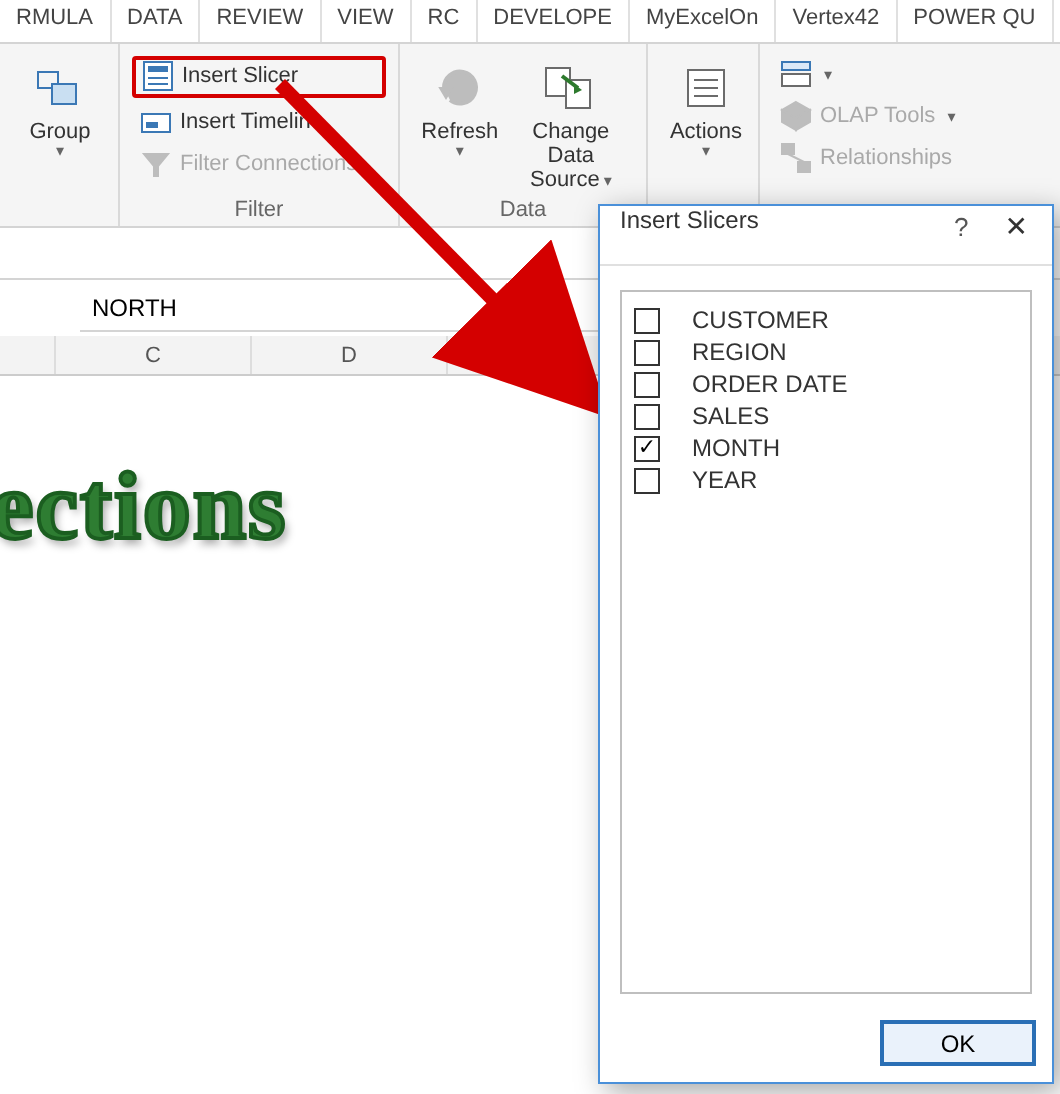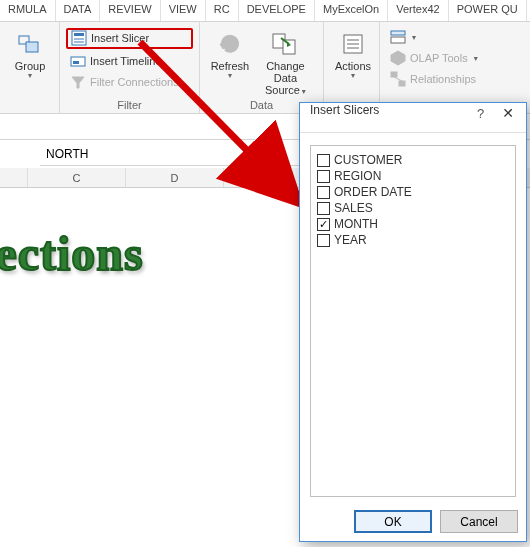--- a/index.html
+++ b/index.html
@@ -56,21 +56,21 @@
   .dialog { position:absolute; left:299px; top:102px; width:228px; height:440px; background:#fff;
     border:1px solid #4a90d9; box-shadow: 4px 4px 14px rgba(0,0,0,0.35); }
   .dlg-title { height:30px; display:flex; align-items:flex-start; justify-content:space-between;
     border-bottom:1px solid #e0e0e0; padding:0 8px 0 10px; font-size:12px; background:#fff;}
   .dlg-title .ttl { color:#333; }
   .dlg-title .right { display:flex; gap:14px; align-items:center; }
   .helpq { font-size:13px; color:#555; cursor:pointer; }
   .closex { font-size:14px; color:#333; cursor:pointer; padding:2px 4px;}
   .dlg-body { position:absolute; top:42px; left:10px; right:10px; bottom:44px;
     border:1px solid #bfbfbf; padding:6px 6px; overflow:auto; background:#fff;}
-  .field-row { display:flex; align-items:flex-end; gap:4px; padding:1px 0; font-size:12px; cursor:pointer;}
+  .field-row { display:flex; align-items:flex-end; gap:16px; padding:1px 0; font-size:12px; cursor:pointer;}
   .chk { width:13px; height:13px; border:1px solid #333; display:flex; align-items:center; justify-content:center; background:#fff;}
   .chk.checked::after { content:"✓"; font-size:11px; line-height:11px; color:#000; }
   .dlg-buttons { position:absolute; bottom:8px; right:8px; display:flex; gap:8px; }
   .dlg-btn { width:78px; height:23px; border:1px solid #adadad; background:#e1e1e1; font-size:12px; cursor:pointer; }
   .dlg-btn.primary { border:2px solid #2a6fb5; background:#eaf2fb; }
 
   .tri { font-size:8px; color:#666; margin-left:2px; }
 </style>
 </head>
 <body>
@@ -272,15 +272,14 @@
       <span class="chk checked"></span>
       <span>MONTH</span>
     </div>
     <div class="field-row">
       <span class="chk"></span>
       <span>YEAR</span>
     </div>
   </div>
   <div class="dlg-buttons">
     <button class="dlg-btn primary">OK</button>
-    <button class="dlg-btn">Cancel</button>
   </div>
 </div>
 
 </body></html>

